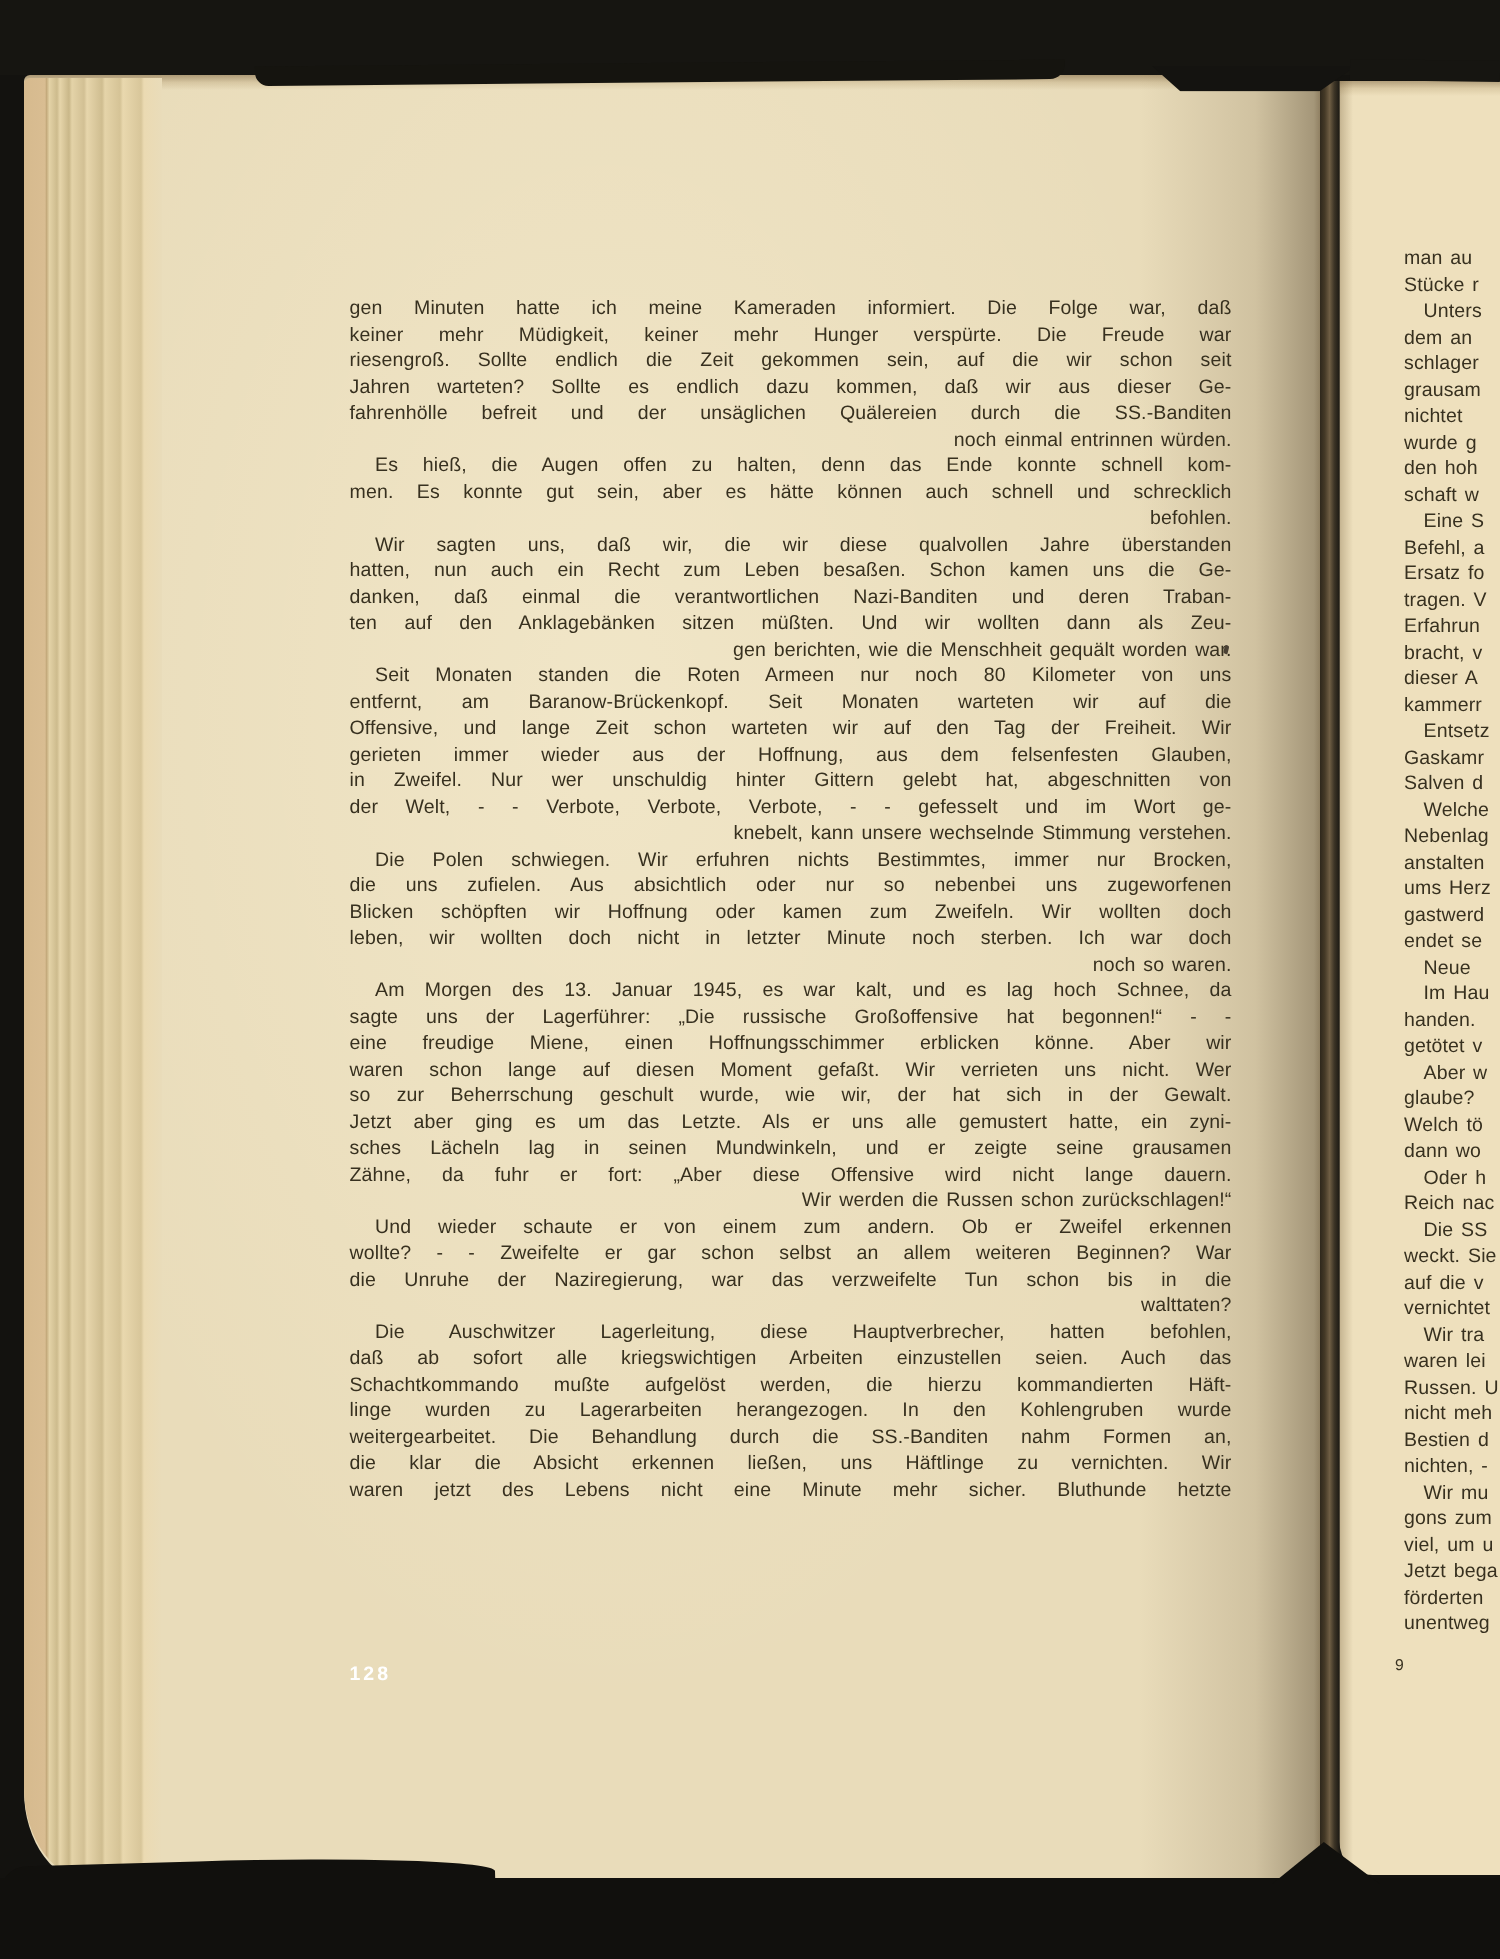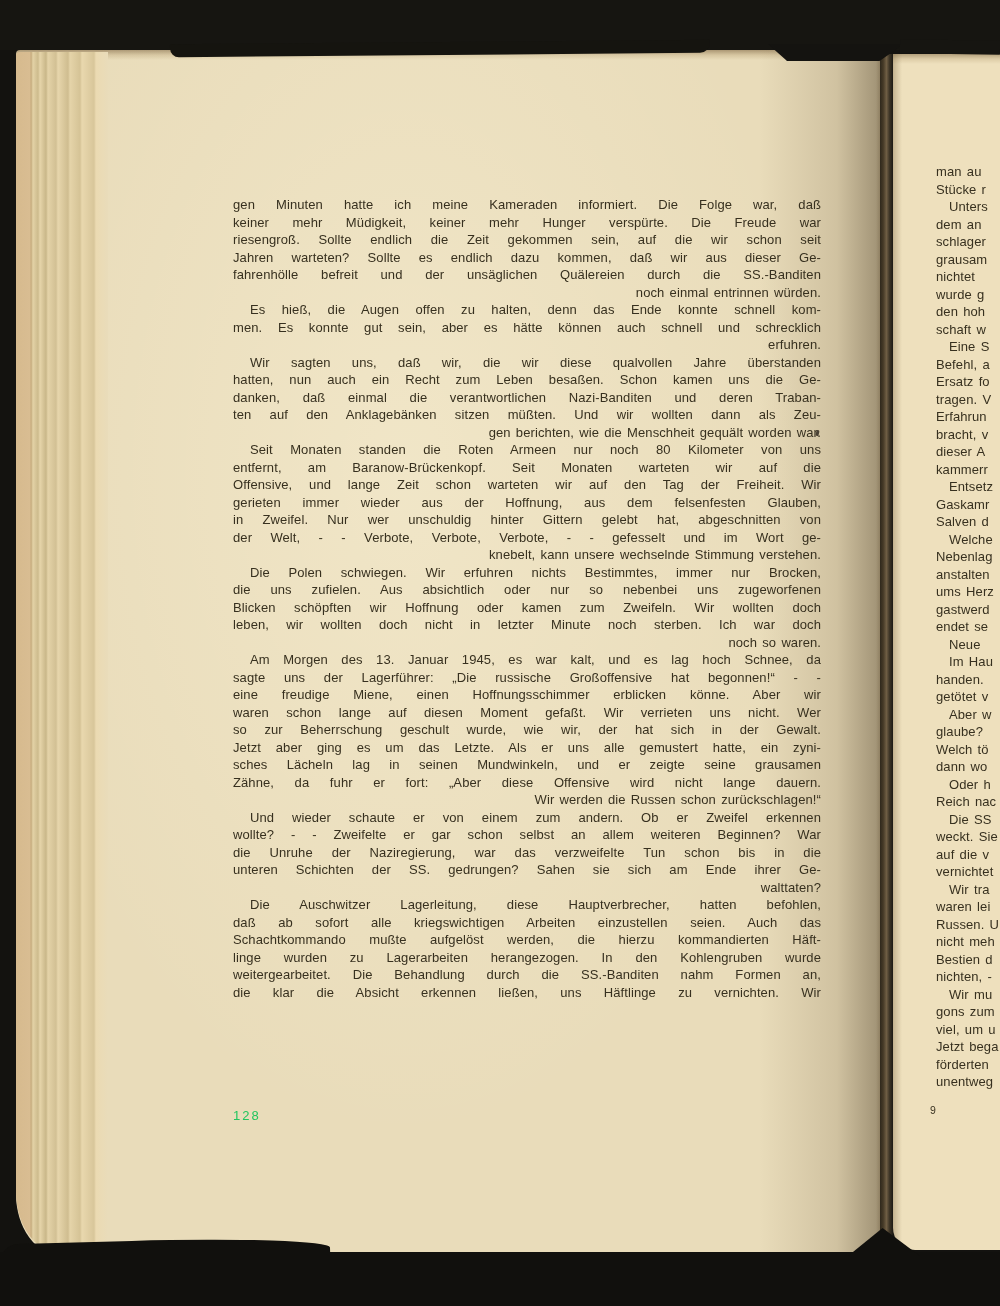--- a/index.html
+++ b/index.html
@@ -61,22 +61,22 @@
     letter-spacing:0.1px;word-spacing:1.5px;font-weight:500;margin-top:36px;
   }
   .ln{height:17.5px;overflow:visible;text-align:right;}
   .ln.just{text-align:justify;text-align-last:justify;}
   .ln.first{padding-left:17px;}
   .heading{
     margin-top:50px;margin-bottom:22px;height:18px;
     text-align:center;font-weight:bold;font-size:13.5px;letter-spacing:0.3px;color:#352e1e;
   }
   .pageno-left{
-    position:absolute;left:233px;top:1108px;color:#22c55e;
-    font-size:13px;letter-spacing:2px;font-weight:400;
+    position:absolute;left:233px;top:1108px;color:#ffffff;
+    font-size:13px;letter-spacing:2px;font-weight:700;
   }
   .text-right{
     position:absolute;left:936px;top:163px;width:140px;
     color:#37301f;font-size:13px;line-height:17.5px;
     letter-spacing:0.1px;word-spacing:1.5px;font-weight:500;white-space:nowrap;
   }
   .rln{height:17.5px;}
   .rln.ind{padding-left:13px;}
   .pageno-right{
     position:absolute;left:930px;top:1104px;color:#3a3322;font-size:10.5px;font-weight:500;
@@ -106,21 +106,21 @@
 <div class="text-left">
   <div id="before-heading">
       <div class="ln just">gen Minuten hatte ich meine Kameraden informiert. Die Folge war, daß</div>
       <div class="ln just">keiner mehr Müdigkeit, keiner mehr Hunger verspürte. Die Freude war</div>
       <div class="ln just">riesengroß. Sollte endlich die Zeit gekommen sein, auf die wir schon seit</div>
       <div class="ln just">Jahren warteten? Sollte es endlich dazu kommen, daß wir aus dieser Ge-</div>
       <div class="ln just">fahrenhölle befreit und der unsäglichen Quälereien durch die SS.-Banditen</div>
       <div class="ln">noch einmal entrinnen würden.</div>
       <div class="ln just first">Es hieß, die Augen offen zu halten, denn das Ende konnte schnell kom-</div>
       <div class="ln just">men. Es konnte gut sein, aber es hätte können auch schnell und schrecklich</div>
-      <div class="ln">erfuhren.</div>
+      <div class="ln">befohlen.</div>
       <div class="ln just first">Wir sagten uns, daß wir, die wir diese qualvollen Jahre überstanden</div>
       <div class="ln just">hatten, nun auch ein Recht zum Leben besaßen. Schon kamen uns die Ge-</div>
       <div class="ln just">danken, daß einmal die verantwortlichen Nazi-Banditen und deren Traban-</div>
       <div class="ln just">ten auf den Anklagebänken sitzen müßten. Und wir wollten dann als Zeu-</div>
       <div class="ln">gen berichten, wie die Menschheit gequält worden war.</div>
     </div>
   <div id="after-heading">
       <div class="ln just first">Seit Monaten standen die Roten Armeen nur noch 80 Kilometer von uns</div>
       <div class="ln just">entfernt, am Baranow-Brückenkopf. Seit Monaten warteten wir auf die</div>
       <div class="ln just">Offensive, und lange Zeit schon warteten wir auf den Tag der Freiheit. Wir</div>
@@ -138,28 +138,28 @@
       <div class="ln just">eine freudige Miene, einen Hoffnungsschimmer erblicken könne. Aber wir</div>
       <div class="ln just">waren schon lange auf diesen Moment gefaßt. Wir verrieten uns nicht. Wer</div>
       <div class="ln just">so zur Beherrschung geschult wurde, wie wir, der hat sich in der Gewalt.</div>
       <div class="ln just">Jetzt aber ging es um das Letzte. Als er uns alle gemustert hatte, ein zyni-</div>
       <div class="ln just">sches Lächeln lag in seinen Mundwinkeln, und er zeigte seine grausamen</div>
       <div class="ln just">Zähne, da fuhr er fort: „Aber diese Offensive wird nicht lange dauern.</div>
       <div class="ln">Wir werden die Russen schon zurückschlagen!“</div>
       <div class="ln just first">Und wieder schaute er von einem zum andern. Ob er Zweifel erkennen</div>
       <div class="ln just">wollte? - - Zweifelte er gar schon selbst an allem weiteren Beginnen? War</div>
       <div class="ln just">die Unruhe der Naziregierung, war das verzweifelte Tun schon bis in die</div>
-      <div class="ln just">unteren Schichten der SS. gedrungen? Sahen sie sich am Ende ihrer Ge-</div>
       <div class="ln">walttaten?</div>
       <div class="ln just first">Die Auschwitzer Lagerleitung, diese Hauptverbrecher, hatten befohlen,</div>
       <div class="ln just">daß ab sofort alle kriegswichtigen Arbeiten einzustellen seien. Auch das</div>
       <div class="ln just">Schachtkommando mußte aufgelöst werden, die hierzu kommandierten Häft-</div>
       <div class="ln just">linge wurden zu Lagerarbeiten herangezogen. In den Kohlengruben wurde</div>
       <div class="ln just">weitergearbeitet. Die Behandlung durch die SS.-Banditen nahm Formen an,</div>
       <div class="ln just">die klar die Absicht erkennen ließen, uns Häftlinge zu vernichten. Wir</div>
+      <div class="ln just">waren jetzt des Lebens nicht eine Minute mehr sicher. Bluthunde hetzte</div>
     </div>
 </div>
 <div class="pageno-left">128</div>
 
 <div class="text-right" id="right-text">
     <div class="rln">man au</div>
     <div class="rln">Stücke r</div>
     <div class="rln ind">Unters</div>
     <div class="rln">dem an</div>
     <div class="rln">schlager</div>

